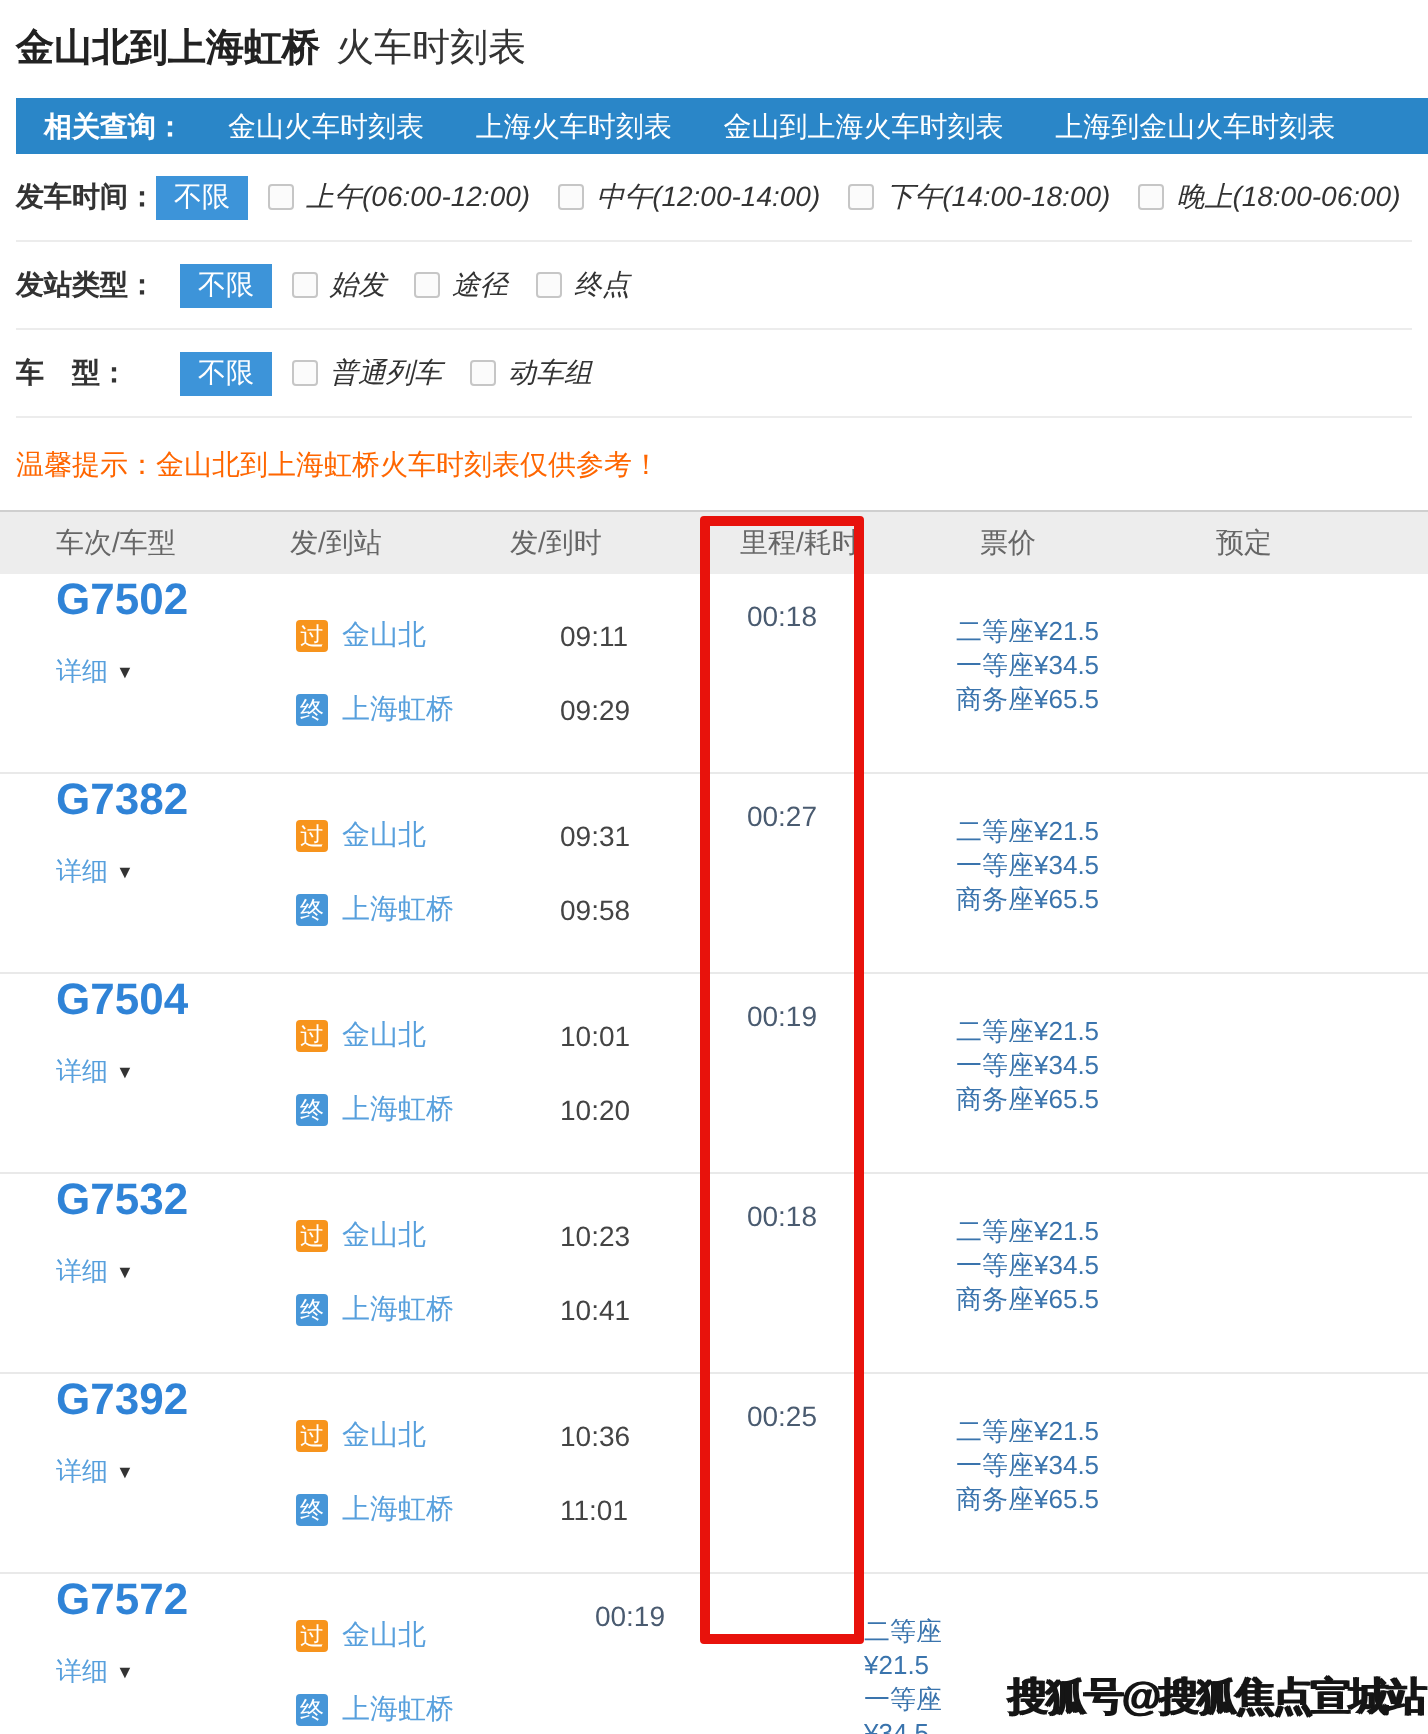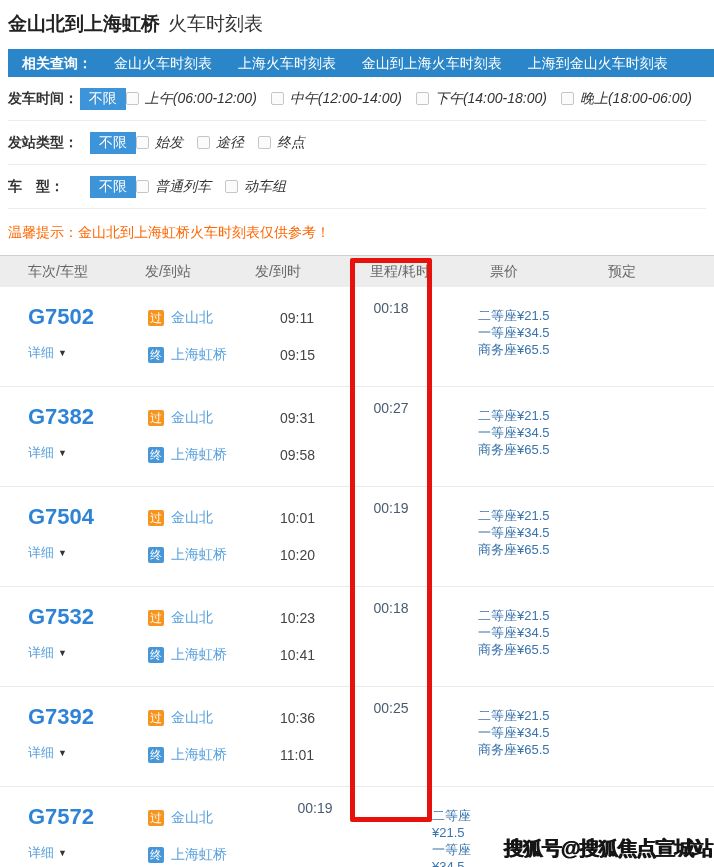--- a/index.html
+++ b/index.html
@@ -33,21 +33,21 @@
   .related-bar .lbl{font-weight:bold;font-size:14px;}
   .related-bar a{color:#fff;text-decoration:none;font-size:14px;margin-left:22px;cursor:pointer;}
   
   .filter-row{
     display:flex;align-items:center;height:44px;margin:0 8px;
     border-bottom:1px solid #ececec;white-space:nowrap;
   }
   .filter-row .flabel{font-weight:bold;color:#333;width:82px;}
   .btn-unlimited{
     background:var(--btn-blue);color:#fff;padding:2px 9px;font-size:14px;
-    cursor:pointer;display:inline-block;font-family:Liberation Mono, monospace;
+    margin-right:10px;cursor:pointer;display:inline-block;font-family:Liberation Mono, monospace;
   }
   .opt{display:flex;align-items:center;margin-right:14px;cursor:pointer;font-style:italic;}
   .cb{
     width:13px;height:13px;background:#fbfbfb;border:1px solid #c6c6c6;
     border-radius:2px;display:inline-block;margin-right:6px;
   }
   
   .notice{color:var(--notice-orange);margin:15px 8px 13px 8px;font-size:14px;}
   
   .thead{
@@ -55,21 +55,21 @@
     display:grid;grid-template-columns:117px 110px 115px 120px 118px 1fr;
     align-items:center;padding-left:28px;color:#666;font-size:14px;
   }
   
   .rows{}
   .trow{
     height:100px;border-bottom:1px solid #e9e9e9;position:relative;
     display:grid;grid-template-columns:120px 132px 70px 82px 46px 170px 1fr;
     padding-left:28px;
   }
-  .c-train{padding-top:17px;}
+  .c-train{}
   .train-no{color:var(--train-blue);font-size:22px;font-weight:bold;text-decoration:none;display:inline-block;cursor:pointer;}
   .detail-toggle{margin-top:14px;font-size:13px;color:var(--station-blue);cursor:pointer;display:flex;align-items:center;}
   .detail-toggle .tri{color:#333;font-size:9px;margin-left:4px;}
   .c-stations{padding-top:21px;}
   .st-line{display:flex;align-items:center;height:20px;margin-bottom:17px;}
   .badge{
     width:16px;height:16px;line-height:16px;text-align:center;color:#fff;
     font-size:12px;border-radius:2px;margin-right:7px;flex:none;
   }
   .badge.pass{background:var(--badge-orange);}
@@ -206,21 +206,21 @@
         <span class="badge pass">过</span>
         <a class="st-name dep">金山北</a>
       </div>
       <div class="st-line">
         <span class="badge term">终</span>
         <a class="st-name arr">上海虹桥</a>
       </div>
     </div>
     <div class="c-times">
       <div class="tm dep">09:11</div>
-      <div class="tm arr">09:15</div>
+      <div class="tm arr">09:29</div>
     </div>
     <div class="c-dur">00:18</div>
     <div></div>
     <div class="c-prices">
         <div>二等座¥21.5</div>
         <div>一等座¥34.5</div>
         <div>商务座¥65.5</div>
       </div>
     <div></div>
   </div>

